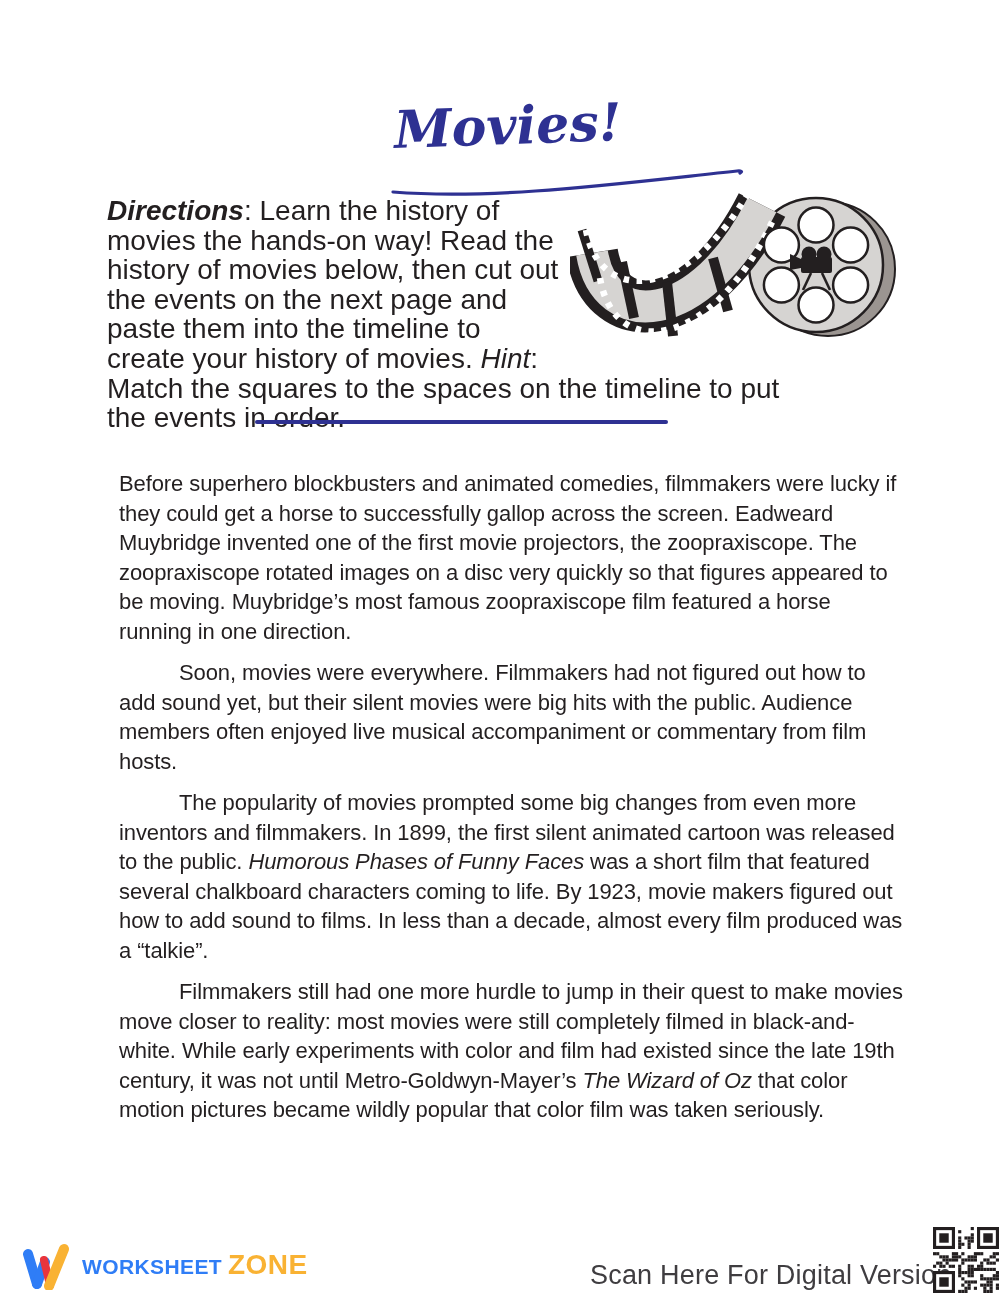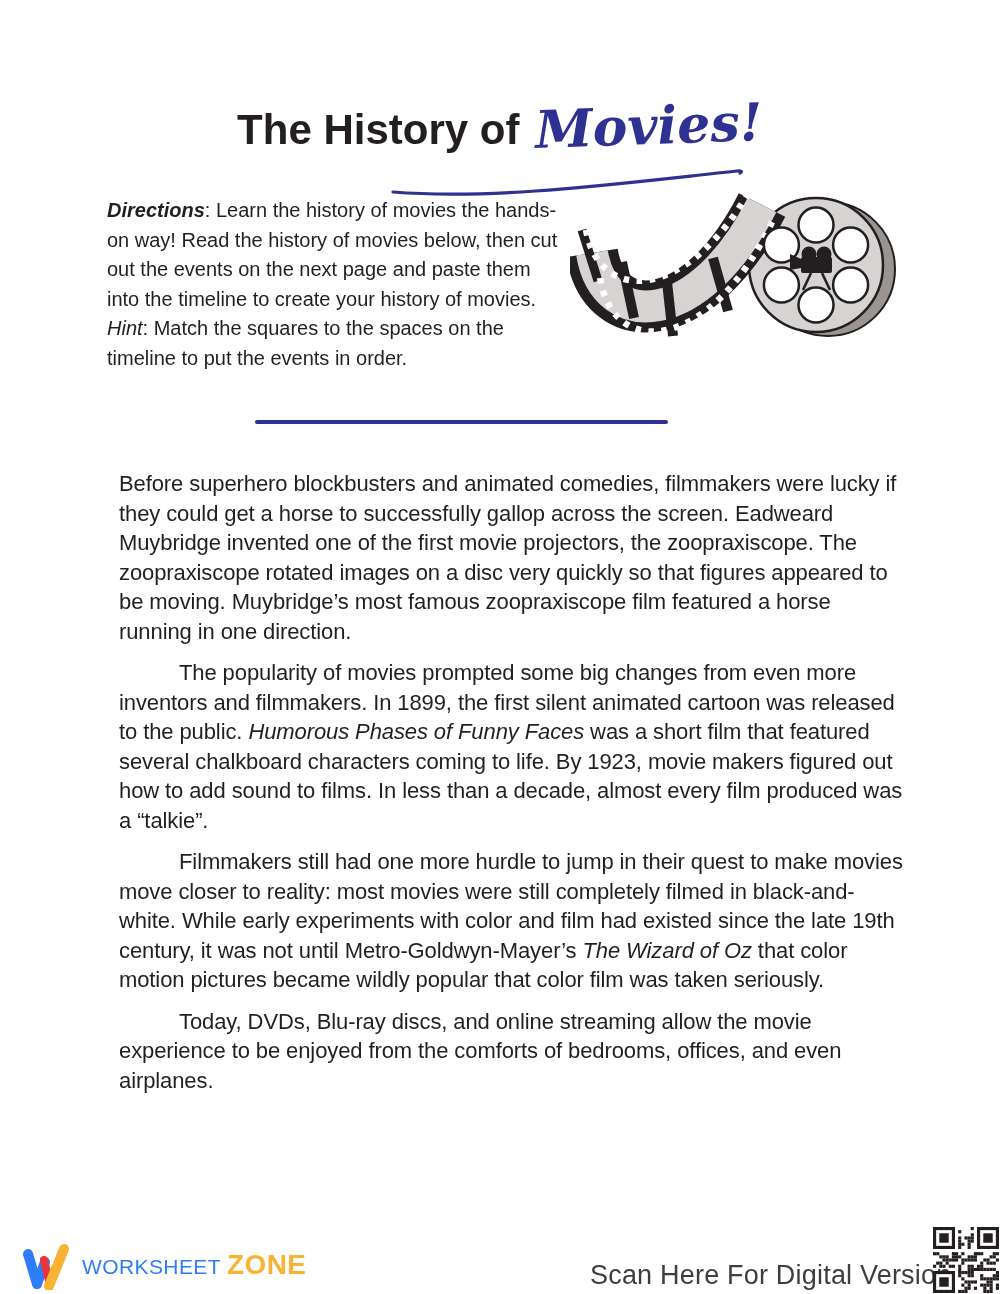--- a/index.html
+++ b/index.html
@@ -35,21 +35,21 @@
     font-size:52px;line-height:1;
     color:var(--accent);
     margin-left:16px;
     transform:rotate(-2deg);
   }
   .swoosh{position:absolute;left:385px;top:164px;width:365px;height:38px;}
 
   
   .directions{
     position:absolute;left:107px;top:196px;width:690px;
-    font-size:20px;line-height:29.6px;color:var(--ink);
+    font-size:28px;line-height:29.6px;color:var(--ink);
   }
   .dir-spacer{float:right;width:232px;height:149px;}
   .seg-normal{font-style:normal;font-weight:normal;}
   .seg-italic{font-style:italic;}
   .seg-bold-italic{font-style:italic;font-weight:bold;}
 
   
   .illustration{position:absolute;left:570px;top:178px;width:430px;height:215px;}
 
   
@@ -66,36 +66,35 @@
   }
   .article p{margin:12px;}
   .article p.indented{text-indent:60px;}
 
   
   .brand{
     position:absolute;left:20px;top:1240px;
     display:flex;align-items:center;
   }
   .brand-words{display:flex;align-items:baseline;margin-left:10px;}
-  .brand-word1{color:var(--logo-blue);font-weight:normal;font-size:21px;letter-spacing:0.4px;}
+  .brand-word1{color:var(--logo-blue);font-weight:bold;font-size:21px;letter-spacing:0.4px;}
   .brand-word2{color:var(--logo-yellow);font-weight:bold;font-size:28px;letter-spacing:0.4px;margin-left:6px;}
   .scan-text{
     position:absolute;left:590px;top:1260px;
     font-size:27px;color:#3f3d40;letter-spacing:0.2px;
   }
   .qr{position:absolute;left:933px;top:1227px;width:66px;height:66px;}
   .qr svg{width:66px;height:66px;display:block;}
 </style>
 </head>
 <body>
 
 <div class="page">
 
   <header class="title-row">
-    <span class="title-main">The History of</span>
     <span class="title-script">Movies!</span>
   </header>
   <svg class="swoosh" viewBox="0 0 365 38" aria-hidden="true">
     <path d="M 8 28 C 110 36 230 20 352 7 C 356 6.5 358 7.5 355 9" fill="none" stroke="#2e3192" stroke-width="3.2" stroke-linecap="round"></path>
   </svg>
 
   <div class="directions">
     <span class="dir-spacer"></span>
   <span class="seg-bold-italic">Directions</span><span class="seg-normal">: Learn the history of movies the hands-on way! Read the history of movies below, then cut out the events on the next page and paste them into the timeline to create your history of movies. </span><span class="seg-italic">Hint</span><span class="seg-normal">: Match the squares to the spaces on the timeline to put the events in order.</span></div>
 
@@ -136,23 +135,23 @@
         <line x1="241" y1="95" x2="233" y2="112" stroke="#231f20" stroke-width="2.6"></line>
         <line x1="252" y1="95" x2="260" y2="112" stroke="#231f20" stroke-width="2.6"></line>
       </g>
     </svg>
   </div>
 
   <div class="divider"></div>
 
   <main class="article">
       <p><span class="seg-normal">Before superhero blockbusters and animated comedies, filmmakers were lucky if they could get a horse to successfully gallop across the screen. Eadweard Muybridge invented one of the first movie projectors, the zoopraxiscope. The zoopraxiscope rotated images on a disc very quickly so that figures appeared to be moving. Muybridge’s most famous zoopraxiscope film featured a horse running in one direction.</span></p>
+      <p class="indented"><span class="seg-normal">Soon, movies were everywhere. Filmmakers had not figured out how to add sound yet, but their silent movies were big hits with the public. Audience members often enjoyed live musical accompaniment or commentary from film hosts.</span></p>
       <p class="indented"><span class="seg-normal">The popularity of movies prompted some big changes from even more inventors and filmmakers. In 1899, the first silent animated cartoon was released to the public. </span><span class="seg-italic">Humorous Phases of Funny Faces</span><span class="seg-normal"> was a short film that featured several chalkboard characters coming to life. By 1923, movie makers figured out how to add sound to films. In less than a decade, almost every film produced was a “talkie”.</span></p>
       <p class="indented"><span class="seg-normal">Filmmakers still had one more hurdle to jump in their quest to make movies move closer to reality: most movies were still completely filmed in black-and-white. While early experiments with color and film had existed since the late 19th century, it was not until Metro-Goldwyn-Mayer’s </span><span class="seg-italic">The Wizard of Oz</span><span class="seg-normal"> that color motion pictures became wildly popular that color film was taken seriously.</span></p>
-      <p class="indented"><span class="seg-normal">Today, DVDs, Blu-ray discs, and online streaming allow the movie experience to be enjoyed from the comforts of bedrooms, offices, and even airplanes.</span></p>
     </main>
 
   <div class="brand">
     <svg width="52" height="50" viewBox="0 0 52 50" aria-hidden="true">
       <line x1="8" y1="14" x2="17" y2="44" stroke="#2f7df6" stroke-width="10" stroke-linecap="round"></line>
       <line x1="17" y1="44" x2="25" y2="22" stroke="#2f7df6" stroke-width="10" stroke-linecap="round"></line>
       <line x1="24" y1="20" x2="30" y2="45" stroke="#e8353d" stroke-width="8" stroke-linecap="round"></line>
       <line x1="44" y1="9" x2="29" y2="46" stroke="#f9b233" stroke-width="10" stroke-linecap="round"></line>
     </svg>
     <span class="brand-words">

